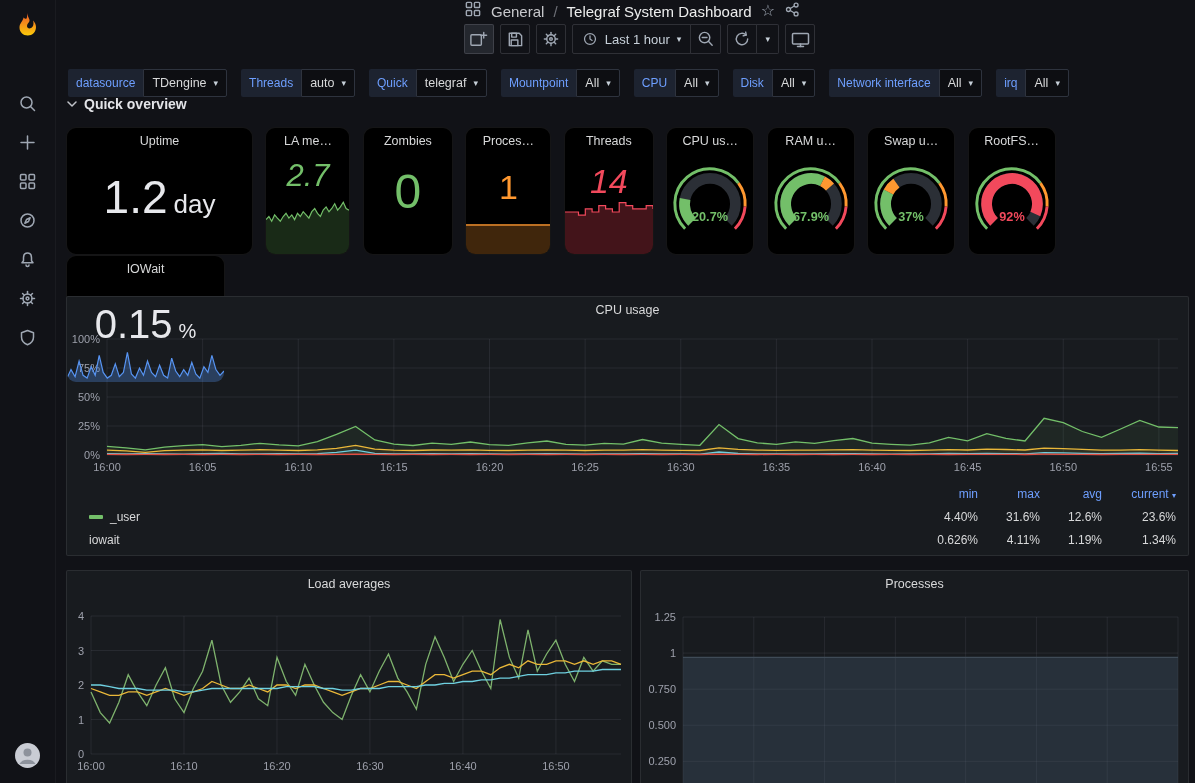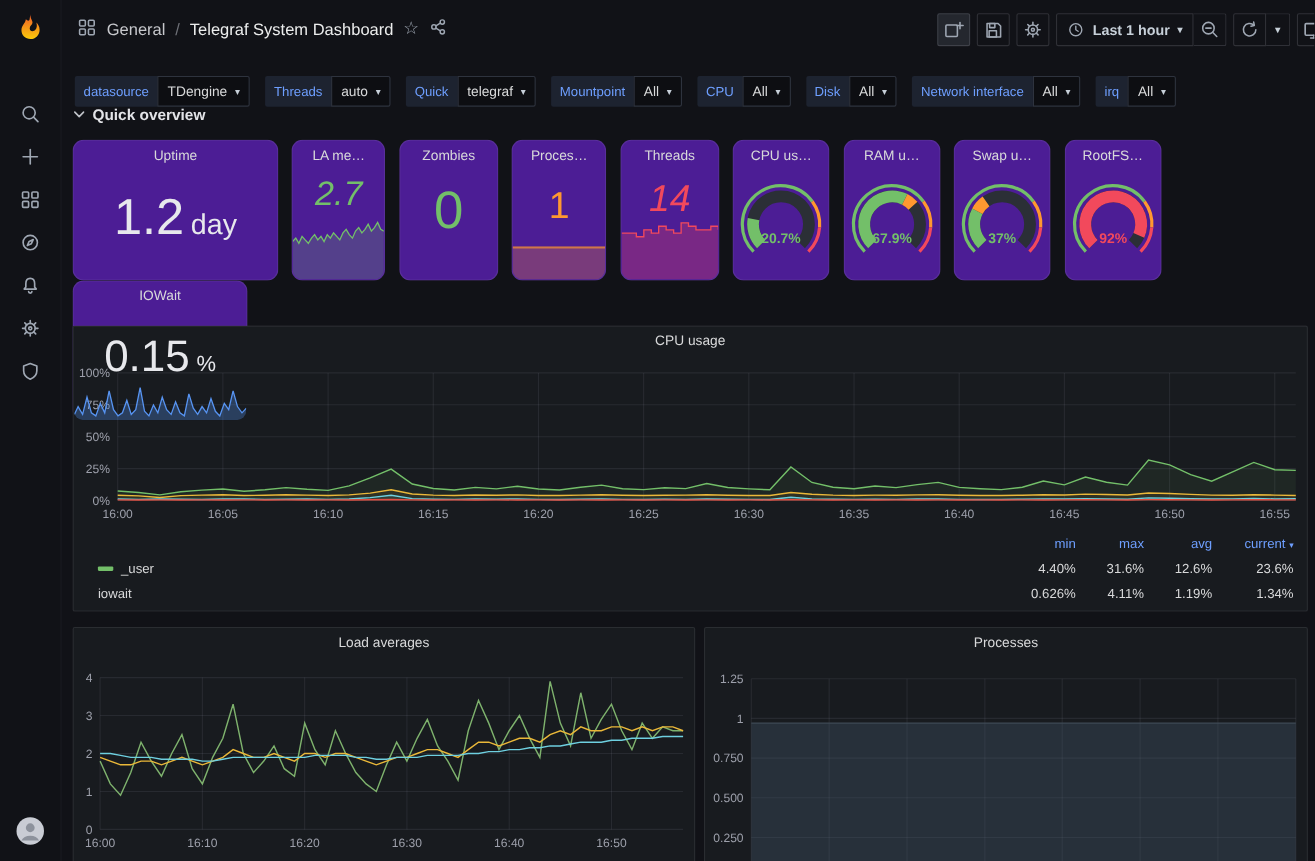--- a/index.html
+++ b/index.html
@@ -8,27 +8,27 @@
   #app{position:relative;width:1195px;height:783px;background:#111217;overflow:hidden;}
   button{font:inherit;background:none;border:none;color:inherit;cursor:pointer;}
   .ic{stroke:#9fa7b3;fill:none;stroke-width:1.5;stroke-linecap:round;stroke-linejoin:round;}
   
   .sidebar{position:absolute;left:0;top:0;width:56px;height:100%;display:flex;flex-direction:column;align-items:center;padding-top:10px;border-right:1px solid rgba(204,204,220,0.05);}
   .s-logo{width:30px;height:30px;display:flex;align-items:center;justify-content:center;}
   .s-nav{margin-top:44px;display:flex;flex-direction:column;align-items:center;}
   .sbtn{width:44px;height:39px;display:flex;align-items:center;justify-content:center;color:#9fa7b3;}
   .s-bottom{margin-top:auto;padding-bottom:8px;}
   
-  .topbar{position:absolute;left:56px;top:0;right:0;height:54px;display:flex;align-items:center;justify-content:space-between;padding-left:14px;}
+  .topbar{position:absolute;left:56px;top:0;right:0;height:54px;display:flex;align-items:center;justify-content:space-between;padding-left:14px;flex-direction:column;}
   .tb-left{display:flex;align-items:center;gap:9px;}
   .crumb-section{color:#c7c8cc;font-size:15px;}
   .crumb-sep{color:#6e7077;font-size:15px;}
   .crumb-title{color:#eceded;font-size:15px;font-weight:500;}
   .tb-mini{font-size:16px;color:#9fa7b3;line-height:1;}
-  .tb-right{display:flex;align-items:center;gap:6px;font-weight:bold;}
+  .tb-right{display:flex;align-items:center;gap:6px;}
   .tbtn{height:30px;min-width:30px;display:flex;align-items:center;justify-content:center;border:1px solid rgba(204,204,220,0.16);border-radius:2px;background:rgba(204,204,220,0.0);}
   .tbtn.filled{background:#24272e;}
   .tgroup{display:flex;}
   .tgroup .tbtn{border-radius: 0;}
   .tgroup .tbtn:first-child{border-radius:2px 0 0 2px;}
   .tgroup .tbtn:last-child{border-radius:0 2px 2px 0;border-left:none;}
   .t-time{display:flex;align-items:center;gap:7px;padding:0 9px;font-size:13px;color:#c7d0d9;}
   .caret{font-size:9px;color:#c7d0d9;line-height:1;}
   .cut{margin-right:-14px;}
   
@@ -36,21 +36,21 @@
   .filter{display:flex;height:28px;margin-top:12px;}
   .f-label{background:#1d2330;color:#6e9fff;font-size:12px;display:flex;align-items:center;padding:0 8px;border-radius:2px 0 0 2px;}
   .f-value{background:#0d0e12;border:1px solid #2e333e;color:#d8d9da;font-size:12.5px;display:flex;align-items:center;gap:7px;padding:0 8px;border-radius:0 2px 2px 0;}
   
   .row-header{position:absolute;left:67px;display:flex;align-items:center;gap:7px;font-size:14px;font-weight:700;color:#e3e4e8;cursor:pointer;}
   .row-header svg{stroke:#c0c3c9;}
   
   .panel{background:#181b1f;border:1px solid rgba(204,204,220,0.10);border-radius:2px;position:absolute;overflow:hidden;}
   .p-title{height:26px;line-height:26px;text-align:center;font-size:12.5px;font-weight:500;color:#d8d9da;white-space:nowrap;overflow:hidden;padding:0 6px;cursor:pointer;}
   .stats-row{position:absolute;left:66px;top:127px;height:128px;}
-  .stat{position:relative;display:inline-block;vertical-align:top;height:128px;margin-right:8px;background:#4c1d95;border:1px solid rgba(204,204,220,0.10);border-radius:10px;overflow:hidden;}
+  .stat{position:relative;display:inline-block;vertical-align:top;height:128px;margin-right:8px;background:#000000;border:1px solid rgba(204,204,220,0.10);border-radius:10px;overflow:hidden;}
   .big-wrap{position:absolute;left:0;right:0;display:flex;align-items:baseline;justify-content:center;gap:6px;z-index:2;}
   .v-num{font-weight:500;color:#e7e8ec;line-height:1;}
   .v-unit{font-weight:500;color:#e7e8ec;line-height:1;}
   .spark{position:absolute;bottom:0;left:0;z-index:1;}
   .gauge-svg{position:absolute;top:22px;left:0;}
   .proc-bar{position:absolute;left:0;right:0;bottom:0;height:30px;background:rgba(255,152,48,0.25);border-top:2px solid rgba(255,152,48,0.65);}
   
   #cpu-panel{left:66px;top:296px;width:1123px;height:260px;}
   #cpu-chart{position:absolute;top:26px;left:0;}
   #cpu-legend{position:absolute;left:0;right:0;top:188px;}

